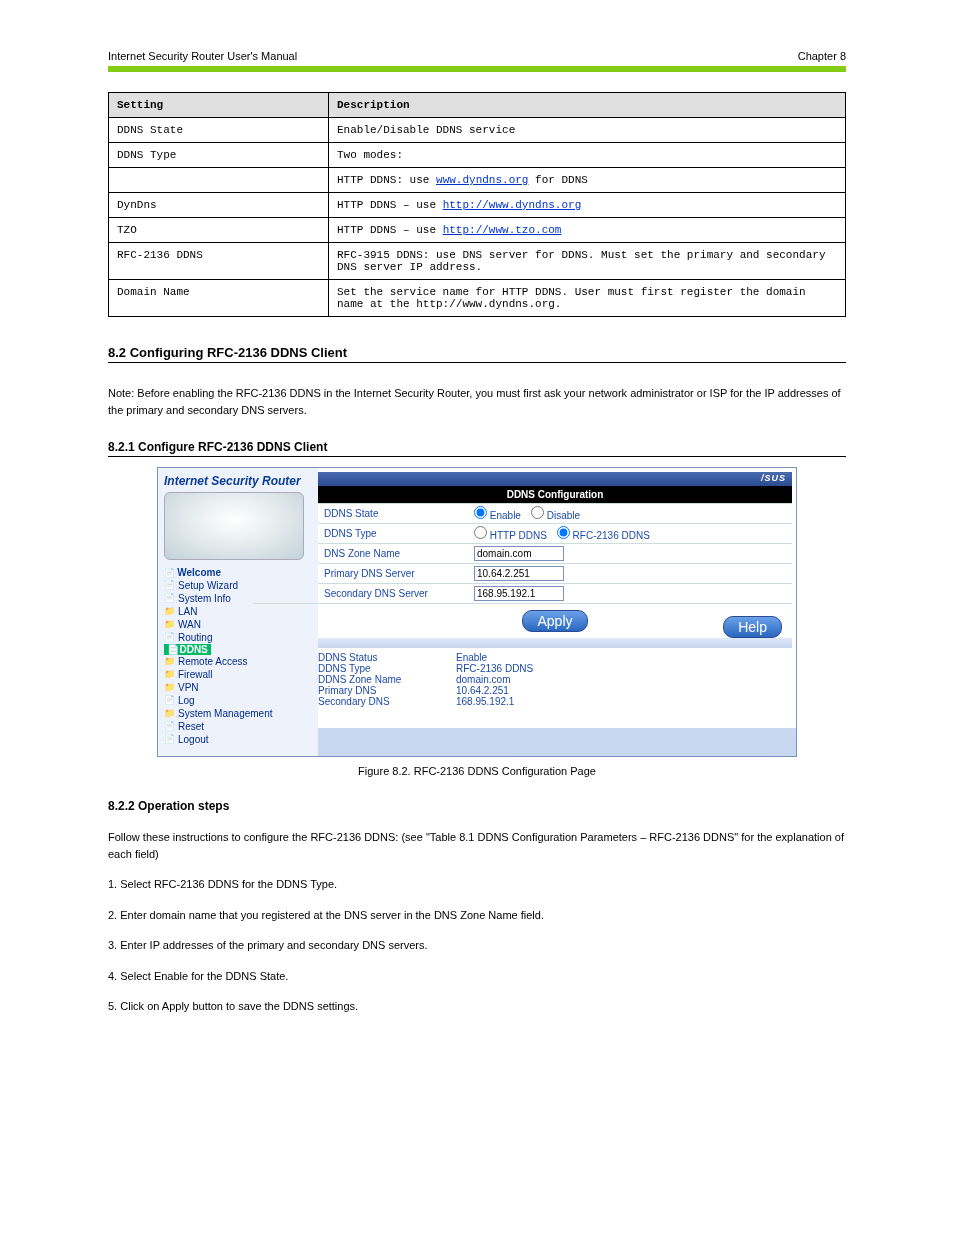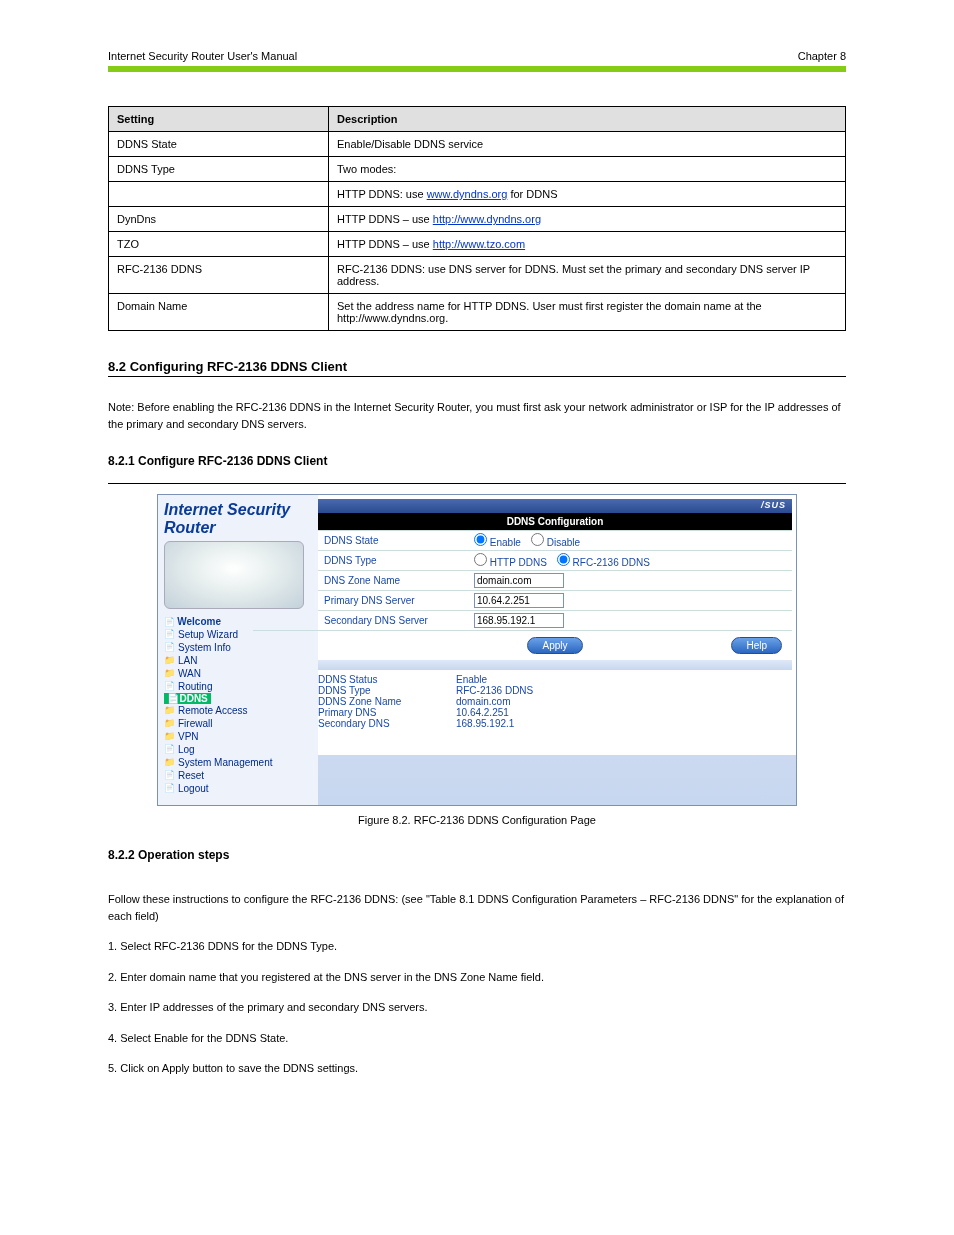--- a/index.html
+++ b/index.html
@@ -1,48 +1,48 @@
 <!DOCTYPE html>
 <html><head>
 <meta charset="utf-8">
 <style>
   * { box-sizing: border-box; margin: 0; padding: 0; }
   body { font-family: Arial, sans-serif; font-size: 12px; background: #fff; color: #000; width: 954px; }
   .page { padding: 50px 108px 40px 108px; }
   .header-line { display: flex; justify-content: space-between; font-size: 11px; padding-bottom: 4px; border-bottom: 6px solid #84cc16; }
-  .table1 { border-collapse: collapse; width: 100%; margin-top: 34px; }
+  .table1 { border-collapse: collapse; width: 100%; margin-top: 20px; font-family: Liberation Mono, monospace; }
   .table1 td, .table1 th { border: 1px solid #000; padding: 6px 8px; font-size: 11px; vertical-align: top; }
   .table1 th { background: #e0e0e0; text-align: left; font-weight: bold; }
   .table1 .label-col { width: 220px; }
   a { color: #0033cc; text-decoration: underline; }
   .section-title { font-weight: bold; font-size: 13px; margin-top: 28px; margin-bottom: 22px; border-bottom: 1px solid #000; padding-bottom: 2px; }
   .section-body { font-size: 11px; line-height: 1.5; margin-top: 14px; }
-  .subsection-title { font-weight: bold; font-size: 12px; margin-top: 22px; margin-bottom: 6px; border-bottom: 1px solid #000; padding-bottom: 15px; }
+  .subsection-title { font-weight: bold; font-size: 12px; margin-top: 22px; margin-bottom: 6px; border-bottom: 1px solid #000; padding-bottom: 2px; }
   .screenshot { width: 640px; margin: 10px auto 6px auto; border: 1px solid #7a92b8; background: linear-gradient(#dfe8f7,#c7d7ef); font-family: Verdana, sans-serif; font-size: 10px; }
   .ss-left { float: left; width: 160px; background: #eef3fb; padding: 4px 6px 10px 6px; }
-  .ss-logo { color: #0b3b99; font-weight: bold; font-style: italic; font-size: 16px; padding: 2px 0 4px 0; }
+  .ss-logo { color: #0b3b99; font-weight: bold; font-style: italic; font-size: 12px; padding: 2px 0 4px 0; }
   .ss-router-img { width: 140px; height: 68px; background: radial-gradient(ellipse at 50% 40%, #fff 0%, #e8efef 40%, #c3d1da 100%); border: 1px solid #aab; border-radius: 6px; margin-bottom: 6px; position: relative; }
   .tree { list-style: none; padding-left: 0; font-size: 10px; color: #012a8a; }
   .tree li { padding: 1px 0 1px 14px; position: relative; }
   .tree .root { font-weight: bold; color: #0b3b99; padding-left: 0; }
   .tree .root::before { content: "📄"; font-size: 9px; margin-right: 2px; }
   .tree li.leaf::before { content: "📄"; position: absolute; left: 0; font-size: 9px; }
   .tree li.folder::before { content: "📁"; position: absolute; left: 0; font-size: 9px; color: #d9a400; }
   .tree li.sel { background: #0b6; color: #fff; display: inline-block; padding: 0 3px; font-weight: bold; }
   .tree li.sel::before { content: "📄"; }
   .ss-right { margin-left: 91px; padding: 4px; min-height: 260px; background: #fff; }
   .ss-topbar { background: linear-gradient(#4a6ab0,#2a4b90); height: 14px; text-align: right; color: #fff; font-size: 9px; padding: 1px 6px; font-weight: bold; font-style: italic; letter-spacing: 1px; }
   .cfg-title { background: #000000; color: #fff; text-align: center; font-weight: bold; font-size: 10px; padding: 3px 0; }
   .cfg-row { border-top: 1px solid #cdd; display: flex; align-items: center; padding: 2px 6px; font-size: 10px; color: #1b4aa8; }
   .cfg-row .k { width: 150px; }
   .cfg-row input[type=text] { width: 90px; font-size: 10px; border: 1px solid #7a92b8; padding: 1px 2px; }
   .cfg-row label { margin-right: 10px; color: #1b4aa8; }
   .btn-row { text-align: center; padding: 6px 0; border-top: 1px solid #cdd; position: relative; }
-  .pill { display: inline-block; background: linear-gradient(#6aa1e8,#2a67c0); color: #fff; font-size: 10px; padding: 2px 14px; border-radius: 10px; border: 1px solid #2a4b90; cursor: pointer; }
-  .pill.help { position: absolute; right: 10px; top: 6px; }
+  .pill { display: inline-block; background: linear-gradient(#6aa1e8,#2a67c0); color: #fff; font-size: 14px; padding: 2px 14px; border-radius: 10px; border: 1px solid #2a4b90; cursor: pointer; }
+  .pill.help { position: absolute; right: 10px; top: 12px; }
   .cfg-gap { height: 10px; background: linear-gradient(#dfe8f7,#c7d7ef); }
   .summary-block { padding: 4px 8px 8px 12px; font-size: 10px; color: #1b4aa8; background: #fff; }
   .summary-block .srow { display: flex; }
   .summary-block .srow .sk { width: 138px; }
   .fig-caption { text-align: center; font-size: 11px; margin-top: 8px; }
   .clearfix::after { content: ""; display: table; clear: both; }
 </style>
 </head>
 <body>
 
@@ -73,25 +73,25 @@
     <tr>
       <td>DynDns</td>
       <td><span>HTTP DDNS – use </span><a href="#">http://www.dyndns.org</a></td>
     </tr>
     <tr>
       <td>TZO</td>
       <td><span>HTTP DDNS – use </span><a href="#">http://www.tzo.com</a></td>
     </tr>
     <tr>
       <td>RFC-2136 DDNS</td>
-      <td>RFC-2136 DDNS: use DNS server for DDNS. Must set the primary and secondary DNS server IP address.</td>
+      <td>RFC-3915 DDNS: use DNS server for DDNS. Must set the primary and secondary DNS server IP address.</td>
     </tr>
     <tr>
       <td>Domain Name</td>
-      <td>Set the address name for HTTP DDNS. User must first register the domain name at the http://www.dyndns.org.</td>
+      <td>Set the service name for HTTP DDNS. User must first register the domain name at the http://www.dyndns.org.</td>
     </tr>
   </tbody>
     </table>
 
   <div class="section-title">8.2 Configuring RFC-2136 DDNS Client</div>
   <div class="section-body">Note: Before enabling the RFC-2136 DDNS in the Internet Security Router, you must first ask your network administrator or ISP for the IP addresses of the primary and secondary DNS servers.</div>
   <div class="subsection-title">8.2.1 Configure RFC-2136 DDNS Client</div>
 
   <div class="screenshot clearfix">
     <div class="ss-left">

